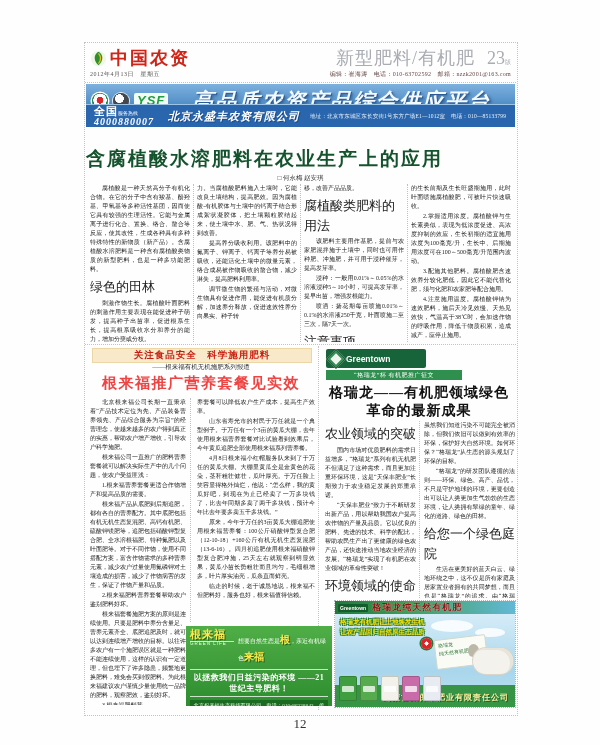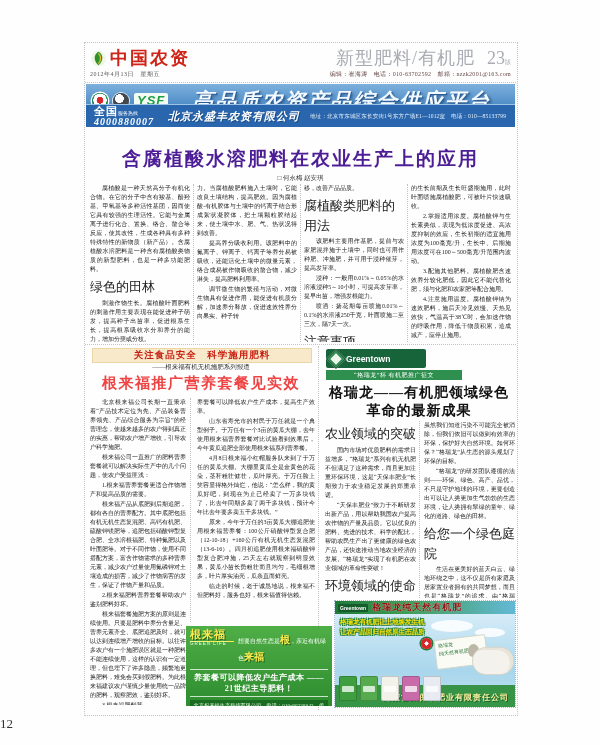--- a/index.html
+++ b/index.html
@@ -35,21 +35,21 @@
   .bn-row2{position:absolute;left:0;bottom:0;width:100%;height:22px;background:#2a66ad;border-top:1px solid #9cc3e4;
            display:flex;align-items:center;color:#fff;}
   .hotline{margin-left:8px;line-height:1;}
   .hl-top{font-size:11px;font-weight:bold;letter-spacing:1px;}
   .hl-top small{font-size:5px;font-weight:normal;letter-spacing:0;}
   .hl-num{font-size:10px;font-weight:bold;font-style:italic;letter-spacing:1px;}
   .bn-company{font-size:11px;font-weight:bold;font-style:italic;margin-left:14px;letter-spacing:1px;text-shadow:1px 1px 0 #1b4c87;}
   .bn-addr{font-size:5.5px;margin-left:10px;letter-spacing:.2px;color:#eaf3fb;}
 
   
-  .main-title{left:86px;top:146px;width:429px;text-align:center;font-size:19px;font-weight:bold;letter-spacing:2px;color:#4c1d95;}
+  .main-title{left:86px;top:146px;width:429px;font-size:19px;font-weight:bold;letter-spacing:2px;color:#14532d;}
   .main-byline{left:86px;top:174px;width:429px;text-align:center;font-size:6.5px;color:#333;}
   .cols4{left:90px;top:184px;width:421px;height:158px;display:flex;}
   .mcol{width:100px;height:100%;overflow:hidden;font-size:6px;line-height:1.5;}
   .mcol + .mcol{border-left:1px dotted #c0c0c0;margin-left:3px;padding-left:3px;}
   .para{margin:0 0 1px 0;text-indent:2em;text-align:justify;}
   .para.ni{text-indent:0;}
   .para.right{text-align:right;text-indent:0;}
   .subhead{margin:3px 0 2px 0;text-align:left;font-weight:normal;font-size:13px;}
 
   .sep1{left:85px;top:344px;width:431px;border-top:1px dotted #c3c3c3;}
@@ -103,21 +103,21 @@
   .sheep-body{position:absolute;right:2px;top:34px;width:40px;height:26px;background:#f4f2ec;border-radius:14px;
               box-shadow:-3px 2px 0 #e7e4da inset,0 0 0 1px #d9d5c8;}
   .sheep-head{position:absolute;right:36px;top:30px;width:11px;height:13px;background:#bdb7a8;border-radius:50% 50% 45% 45%;}
   .bags{position:absolute;left:4px;bottom:8px;display:flex;align-items:flex-end;gap:3px;z-index:3;}
   .bag{width:16px;height:23px;border-radius:2px;border:1px solid rgba(0,0,0,.18);position:relative;}
   .bag::after{content:"";position:absolute;left:2px;top:9px;right:2px;height:6px;background:rgba(255,255,255,.75);border-radius:1px;}
   .sad-band{position:absolute;left:0;bottom:0;width:100%;height:24px;background:rgba(47,143,60,.94);z-index:2;
             display:flex;align-items:center;justify-content:flex-end;padding-right:6px;box-sizing:border-box;}
   .sad-company{font-size:8px;font-weight:bold;color:#ffef9e;letter-spacing:1px;text-shadow:1px 1px 0 #145c2c;}
 
-  .page-num{left:0;top:716px;width:600px;font-size:13px;color:#333;}
+  .page-num{left:0;top:716px;width:600px;text-align:center;font-size:13px;color:#333;}
 
   
   .leaf{width:17px;height:17px;}
 </style>
 </head>
 <body>
 
 <div class="page">
 
   <div class="abs sheet"></div>
@@ -242,21 +242,21 @@
   <div class="abs gad">
     <div class="gad-row1">
       <div class="gad-brand">
         <div class="gad-brand-name">根来福</div>
         <div class="gad-brand-sub">GREEN LIFE</div>
       </div>
       <div class="gad-line1">
         <span>想要自然生态是</span><span class="gad-big">根</span><span>，亲近有机绿色</span><span class="gad-big">来福</span>
       </div>
     </div>
-    <div class="gad-line2">养套餐可以降低农户生产成本 ——21世纪主导肥料！</div>
+    <div class="gad-line2">以拯救我们日益污染的环境 ——21世纪主导肥料！</div>
     <div class="gad-footer">北京根来福生态科技有限公司　电话：010-86338043　传真：010-86338525　www.genlaifu.com</div>
   </div>
 
   <div class="abs sad">
     <div class="sad-strip">
       <span class="sad-minilogo">Greentown</span>
       <span class="sad-title">格瑞龙纯天然有机肥</span>
     </div>
     <div class="sad-sky">
       <span class="cloud" style="left:96px;top:6px;width:42px;height:12px;"></span>

